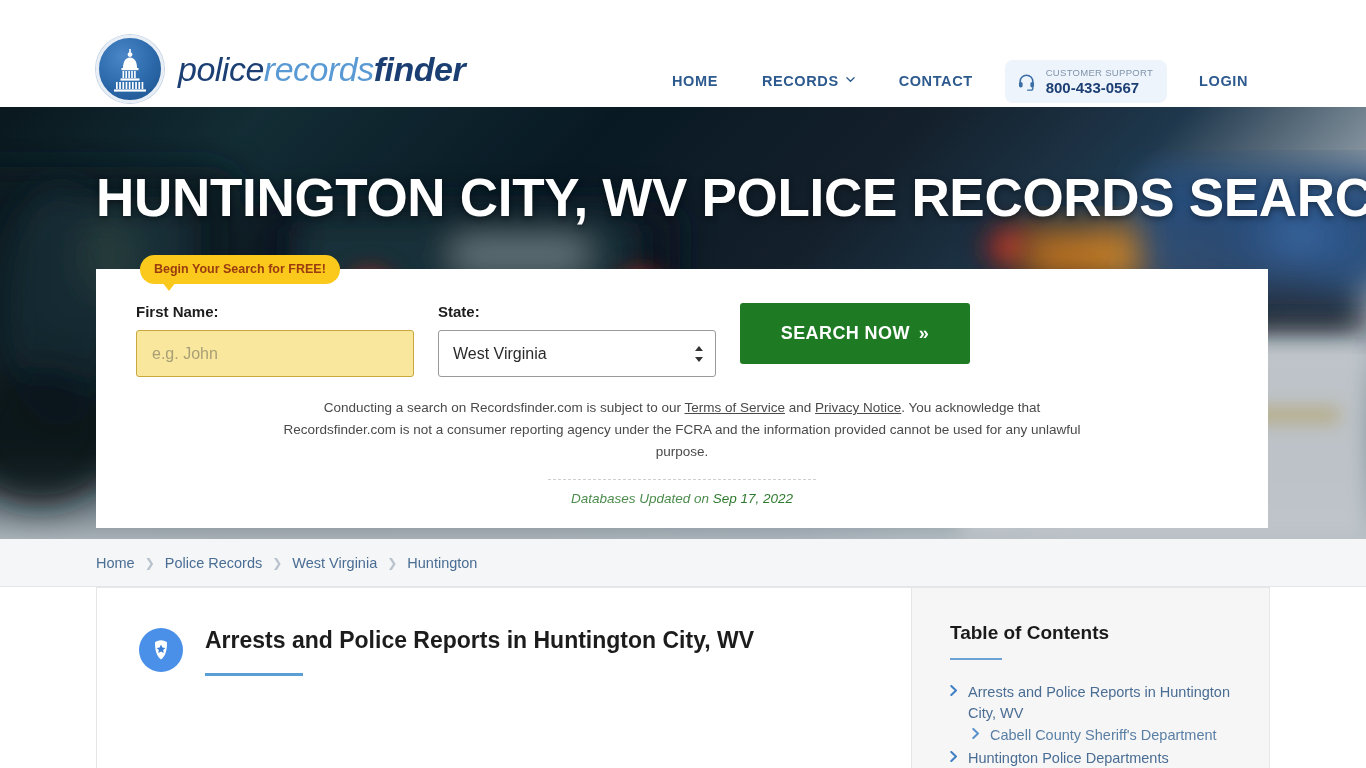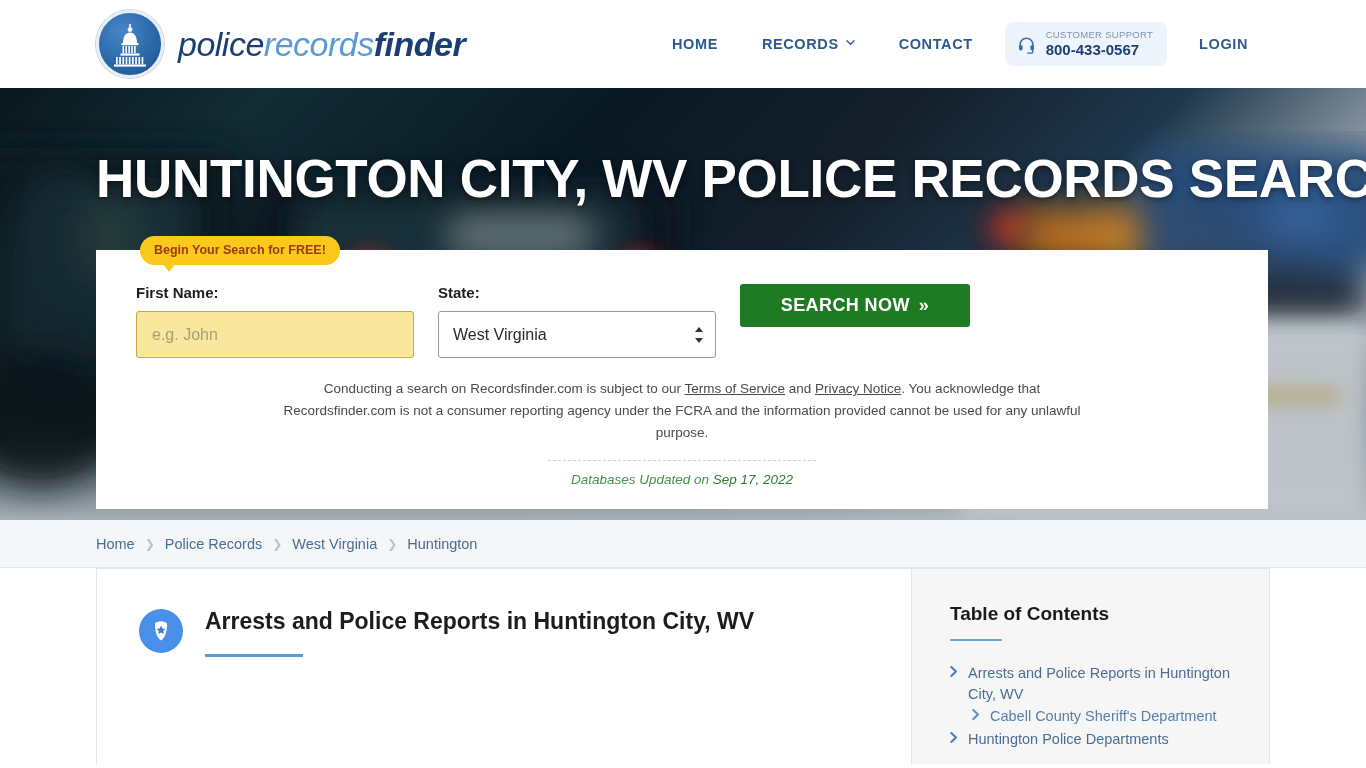--- a/index.html
+++ b/index.html
@@ -6,25 +6,25 @@
   html, body {
     width: 1366px; height: 768px;
     overflow: hidden;
     background: #ffffff;
     font-family: "Liberation Sans", sans-serif;
     color: #333;
   }
 
   
   .header {
-    height: 88px;
+    height: 107px;
     background: #ffffff;
     display: flex;
-    align-items: center;
-    padding: 12px 96px;
+    align-items: flex-end;
+    padding: 4px 96px;
     position: relative;
     z-index: 20;
   }
   .logo-wrap { display: flex; align-items: center; gap: 14px; }
   .logo-mark {
     width: 68px; height: 68px; border-radius: 50%;
     background: radial-gradient(circle at 38% 30%, #3f7fc4 0%, #2d6aab 45%, #1d5governed 100%);
     background: radial-gradient(circle at 38% 30%, #4a86c8 0%, #2e6cae 48%, #1b4f8a 100%);
     border: 3px solid #e8eef5;
     box-shadow: 0 0 0 1px #c6d4e4;
@@ -138,21 +138,21 @@
     border: 1px solid #9a9a9a;
     border-radius: 3px;
     padding: 0 32px 0 14px;
     font-size: 16px;
     color: #2b2b2b;
     display: flex; align-items: center;
     cursor: pointer;
   }
   .spin { position: absolute; right: 12px; top: 50%; transform: translateY(-50%); }
   .search-btn {
-    width: 230px; height: 43px;
+    width: 230px; height: 61px;
     background: #1e7b24;
     color: #fff;
     border: none;
     border-radius: 3px;
     font-size: 18px;
     font-weight: 700;
     letter-spacing: 0.4px;
     cursor: pointer;
     font-family: "Liberation Sans", sans-serif;
     display: flex; align-items: center; justify-content: center; gap: 9px;

